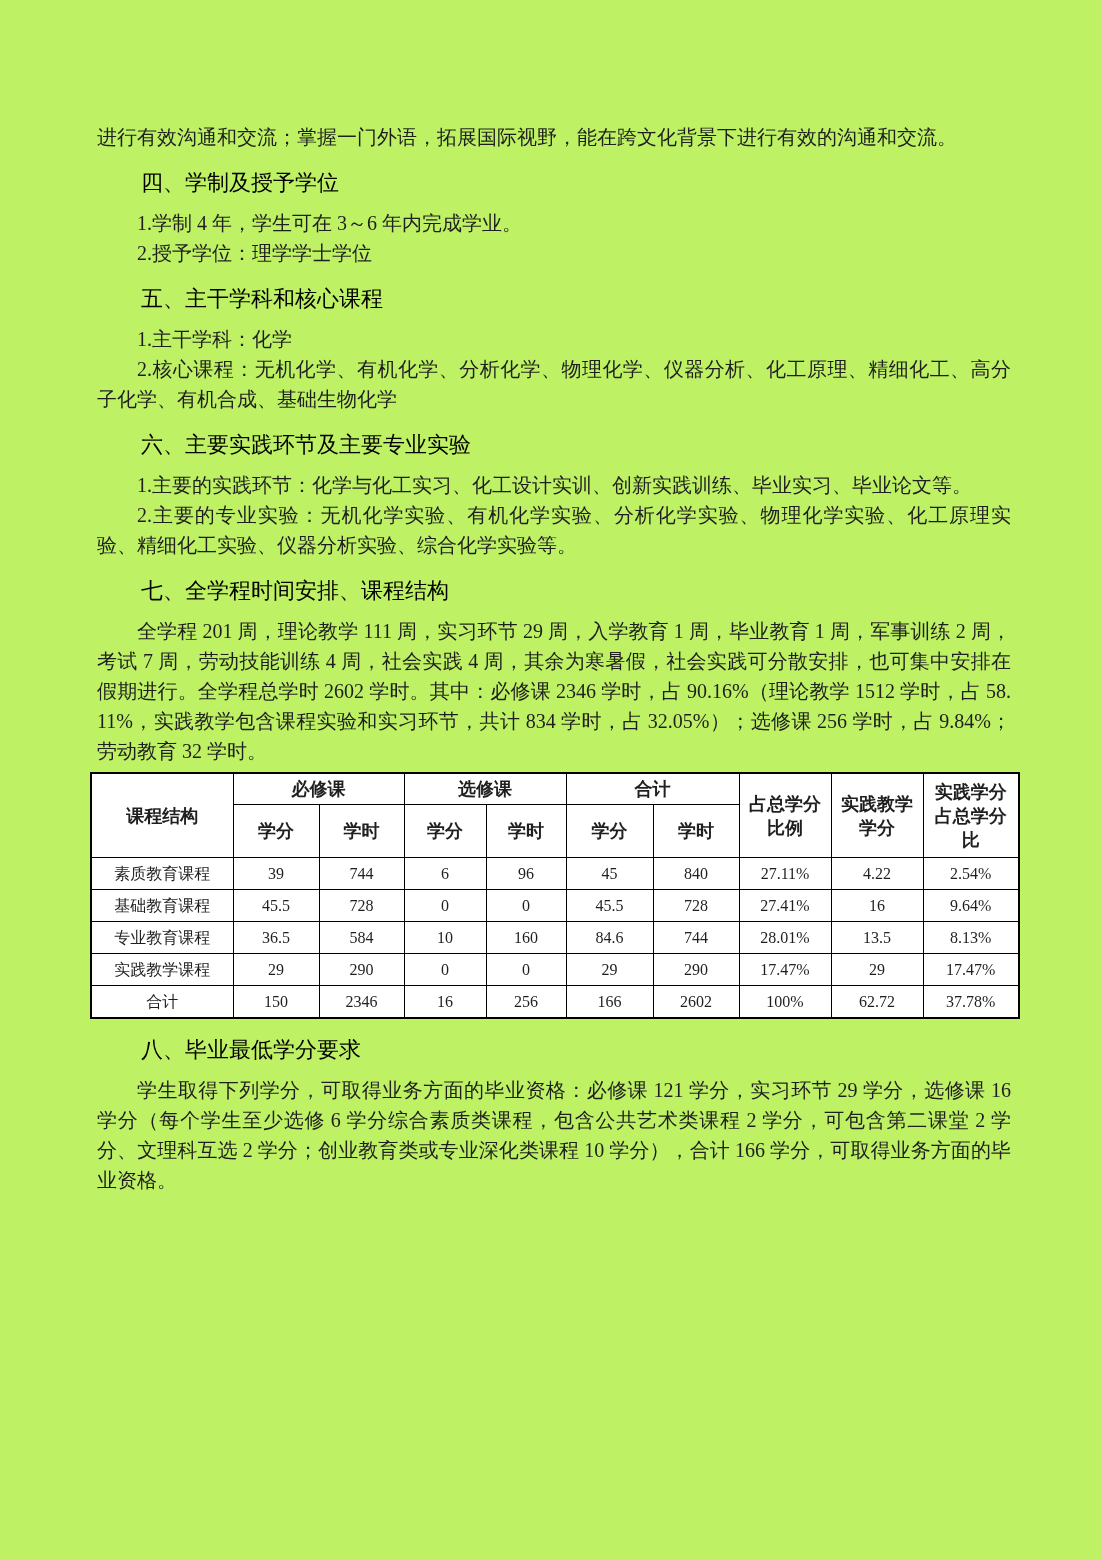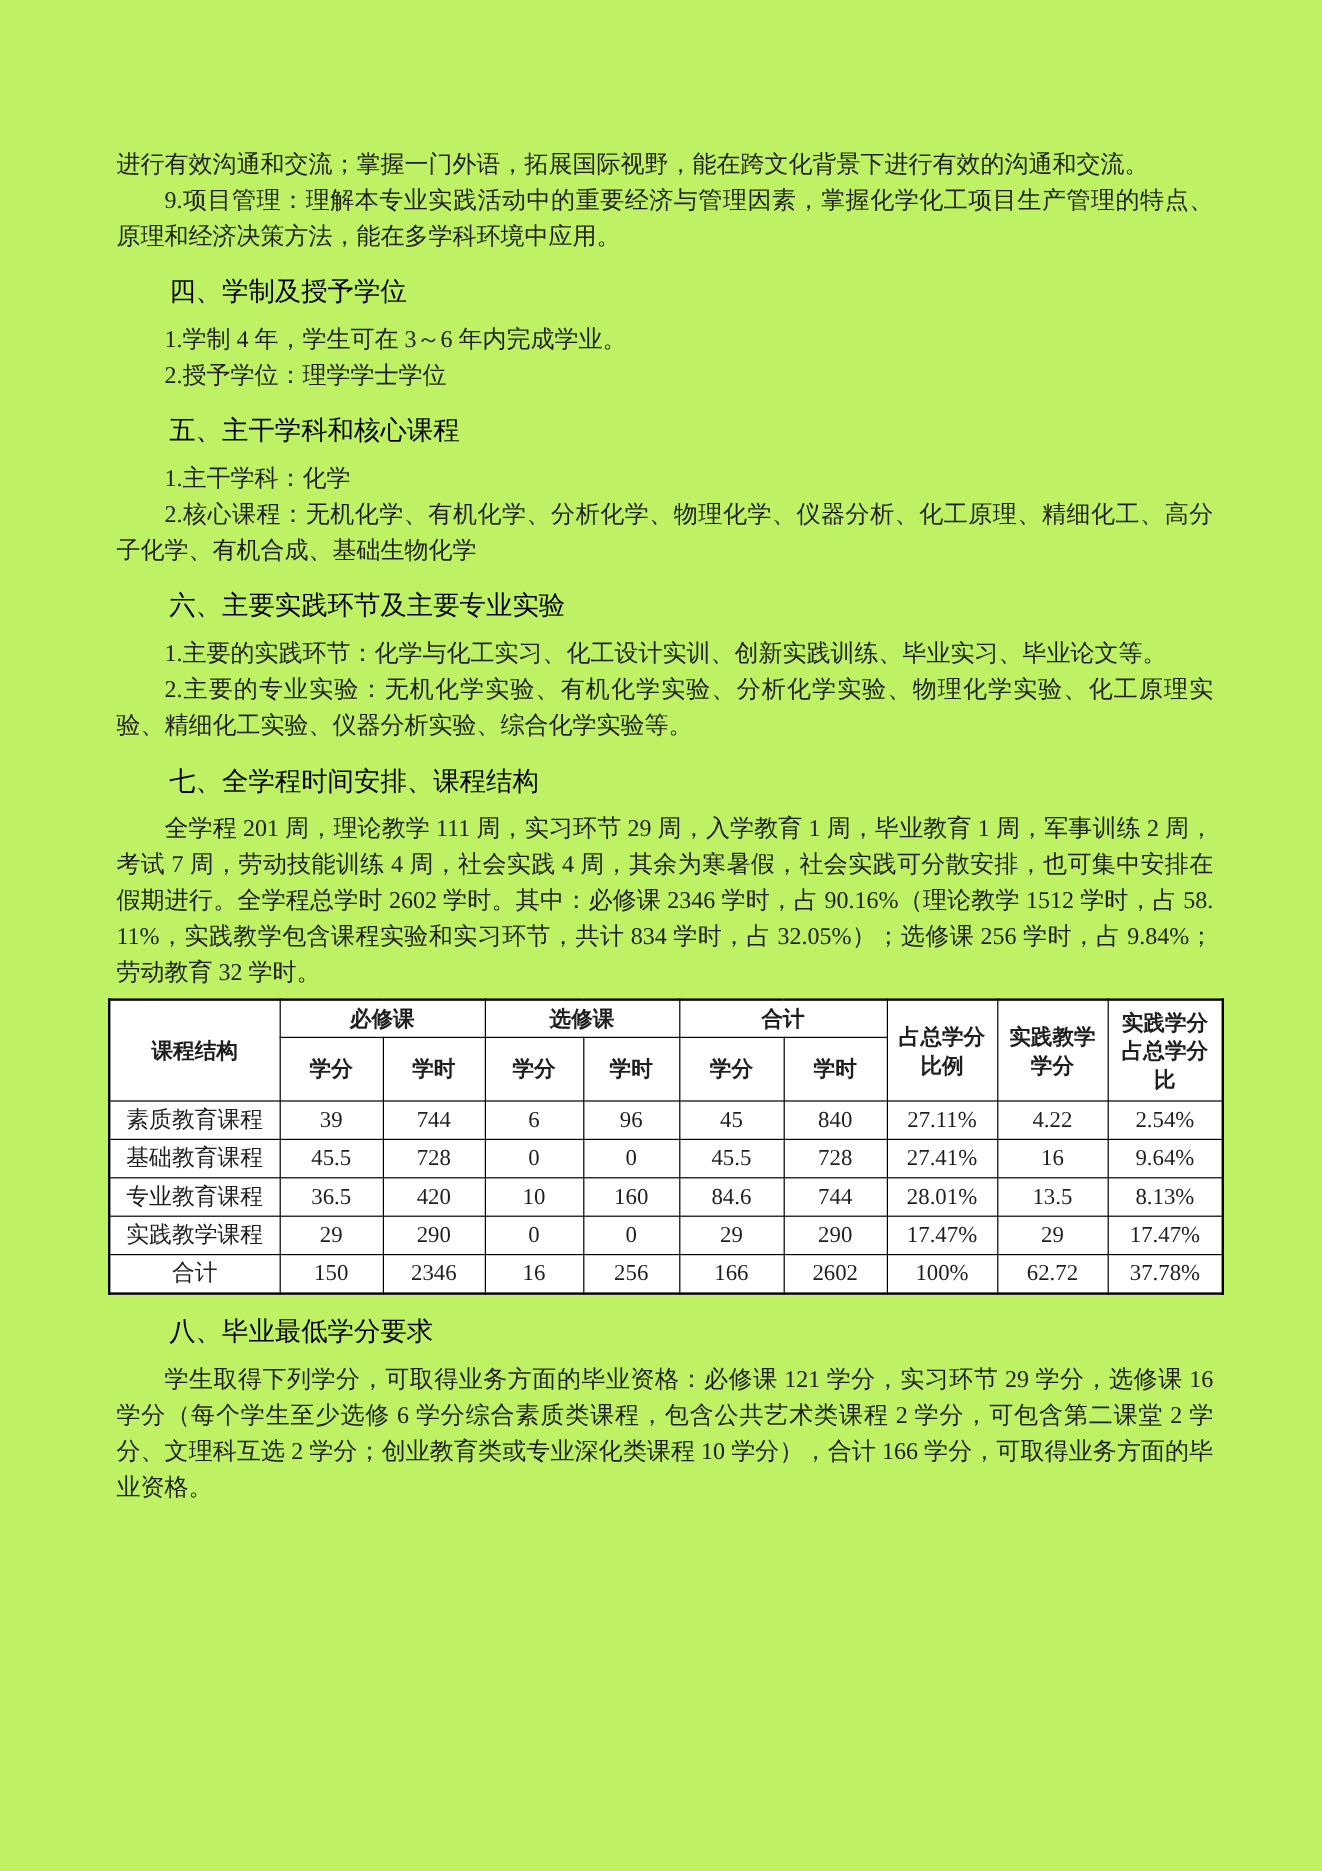--- a/index.html
+++ b/index.html
@@ -50,32 +50,31 @@
   table.cs-table{border:2px solid #000;}
   table.cs-table th{
     font-family:"Liberation Sans","DejaVu Sans",sans-serif;
     font-weight:700;
     font-size:18px;
     line-height:24px;
   }
   tr.hdr-top th{height:26px;}
   tr.hdr-sub th{height:48px;}
   table.cs-table td{
-    font-size:19px;
+    font-size:16px;
     line-height:20px;
     height:27px;
   }
 </style>
 </head>
 <body>
 
 <div class="page">
 
   <p class="body-par no-indent">进行有效沟通和交流；掌握一门外语，拓展国际视野，能在跨文化背景下进行有效的沟通和交流。</p>
-  <p class="body-par">9.项目管理：理解本专业实践活动中的重要经济与管理因素，掌握化学化工项目生产管理的特点、原理和经济决策方法，能在多学科环境中应用。</p>
 
   <h2 class="sec-head">四、学制及授予学位</h2>
   <p class="body-par">1.学制 4 年，学生可在 3～6 年内完成学业。</p>
   <p class="body-par">2.授予学位：理学学士学位</p>
 
   <h2 class="sec-head">五、主干学科和核心课程</h2>
   <p class="body-par">1.主干学科：化学</p>
   <p class="body-par">2.核心课程：无机化学、有机化学、分析化学、物理化学、仪器分析、化工原理、精细化工、高分子化学、有机合成、基础生物化学</p>
 
   <h2 class="sec-head">六、主要实践环节及主要专业实验</h2>
@@ -138,21 +137,21 @@
         <td>0</td>
         <td>45.5</td>
         <td>728</td>
         <td>27.41%</td>
         <td>16</td>
         <td>9.64%</td>
       </tr>
       <tr>
         <td>专业教育课程</td>
         <td>36.5</td>
-        <td>420</td>
+        <td>584</td>
         <td>10</td>
         <td>160</td>
         <td>84.6</td>
         <td>744</td>
         <td>28.01%</td>
         <td>13.5</td>
         <td>8.13%</td>
       </tr>
       <tr>
         <td>实践教学课程</td>

